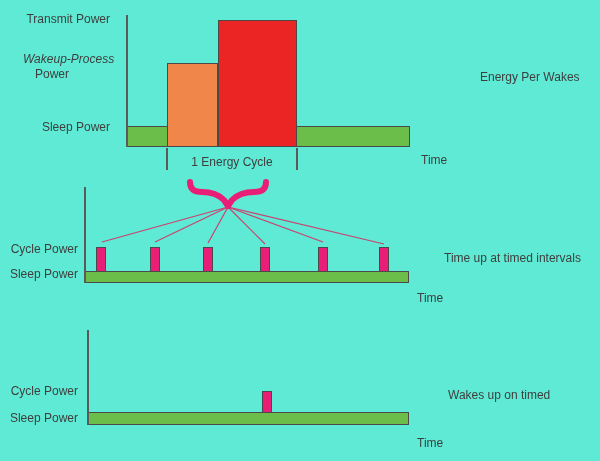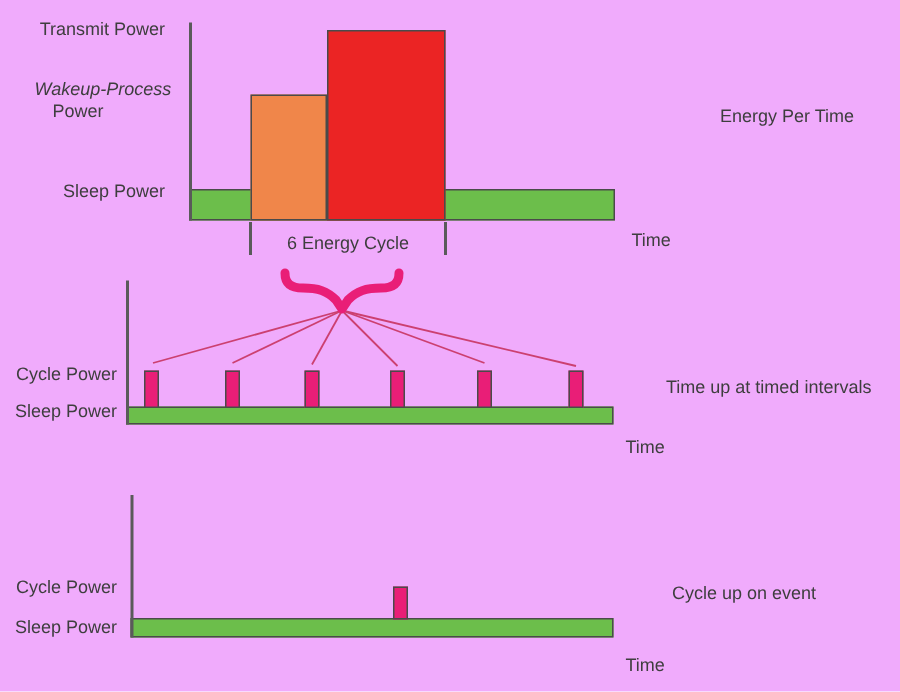--- a/index.html
+++ b/index.html
@@ -1,17 +1,17 @@
 <!DOCTYPE html>
 <html style="--green: #6CBE4B; --orange: #F0864A; --red: #EB2424; --magenta: #E91E77; --fan: #CC4070; --outline: #4A4A4A; --axis: #5A5A5A; --text: #3E3E3E;"><head>
 <meta charset="utf-8">
 <style>
   html,body { margin:0; padding:0; background:#ffffff; }
   #canvas {
-    position:relative; width:600px; height:461px; background:#f0abfc;
+    position:relative; width:600px; height:461px; background:#5eead4;
     font-family:"Liberation Sans", sans-serif; overflow:hidden;
   }
   .lbl {
     position:absolute; font-size:12px; line-height:13px;
     color:var(--text); white-space:nowrap;
   }
   .lbl.right { text-align:right; }
   .lbl.center { text-align:center; }
   .axis-v { position:absolute; width:2px; background:var(--axis); }
   .tick   { position:absolute; width:2px; background:var(--axis); }
@@ -33,24 +33,24 @@
     <div class="lbl" style="left:35px; top:68px;">Power</div>
     <div class="lbl right" style="left:10px; top:121px; width:100px;">Sleep Power</div>
 
     <div class="bar green" style="left:126px; top:126px; width:284px; height:21px;"></div>
     <div class="bar orange" style="left:167px; top:63px; width:51px; height:84px;"></div>
     <div class="bar red" style="left:218px; top:20px; width:79px; height:127px;"></div>
     <div class="axis-v" style="left:126px; top:15px; height:132px;"></div>
 
     <div class="tick" style="left:166px; top:148px; height:22px;"></div>
     <div class="tick" style="left:296px; top:148px; height:22px;"></div>
-    <div class="lbl center" style="left:167px; top:156px; width:130px;">6 Energy Cycle</div>
+    <div class="lbl center" style="left:167px; top:156px; width:130px;">1 Energy Cycle</div>
 
     <div class="lbl" style="left:421px; top:154px;">Time</div>
-    <div class="lbl" style="left:480px; top:71px;">Energy Per Time</div>
+    <div class="lbl" style="left:480px; top:71px;">Energy Per Wakes</div>
   </div>
 
   <div>
     <div class="lbl right" style="left:6px; top:243px; width:72px;">Cycle Power</div>
     <div class="lbl right" style="left:6px; top:268px; width:72px;">Sleep Power</div>
 
     <div class="bar green" style="left:84px; top:271px; width:325px; height:12px;"></div>
     <div class="bar magenta" style="left:96px;  top:247px; width:10px; height:25px;"></div>
     <div class="bar magenta" style="left:150px; top:247px; width:10px; height:25px;"></div>
     <div class="bar magenta" style="left:203px; top:247px; width:10px; height:25px;"></div>
@@ -65,21 +65,21 @@
 
   <div>
     <div class="lbl right" style="left:6px; top:385px; width:72px;">Cycle Power</div>
     <div class="lbl right" style="left:6px; top:412px; width:72px;">Sleep Power</div>
 
     <div class="bar green" style="left:87px; top:412px; width:322px; height:13px;"></div>
     <div class="bar magenta" style="left:262px; top:391px; width:10px; height:22px;"></div>
     <div class="axis-v" style="left:87px; top:330px; height:95px;"></div>
 
     <div class="lbl" style="left:417px; top:437px;">Time</div>
-    <div class="lbl" style="left:448px; top:389px;">Cycle up on event</div>
+    <div class="lbl" style="left:448px; top:389px;">Wakes up on timed</div>
   </div>
 
   <svg id="overlay" width="600" height="461" viewBox="0 0 600 461">
     <g stroke="#CC4070" stroke-width="1.2" class="fan">
       <line x1="228" y1="207" x2="102" y2="242"></line>
       <line x1="228" y1="207" x2="155" y2="242"></line>
       <line x1="228" y1="207" x2="208" y2="243"></line>
       <line x1="228" y1="207" x2="265" y2="244"></line>
       <line x1="228" y1="207" x2="323" y2="242"></line>
       <line x1="228" y1="207" x2="384" y2="244"></line>

